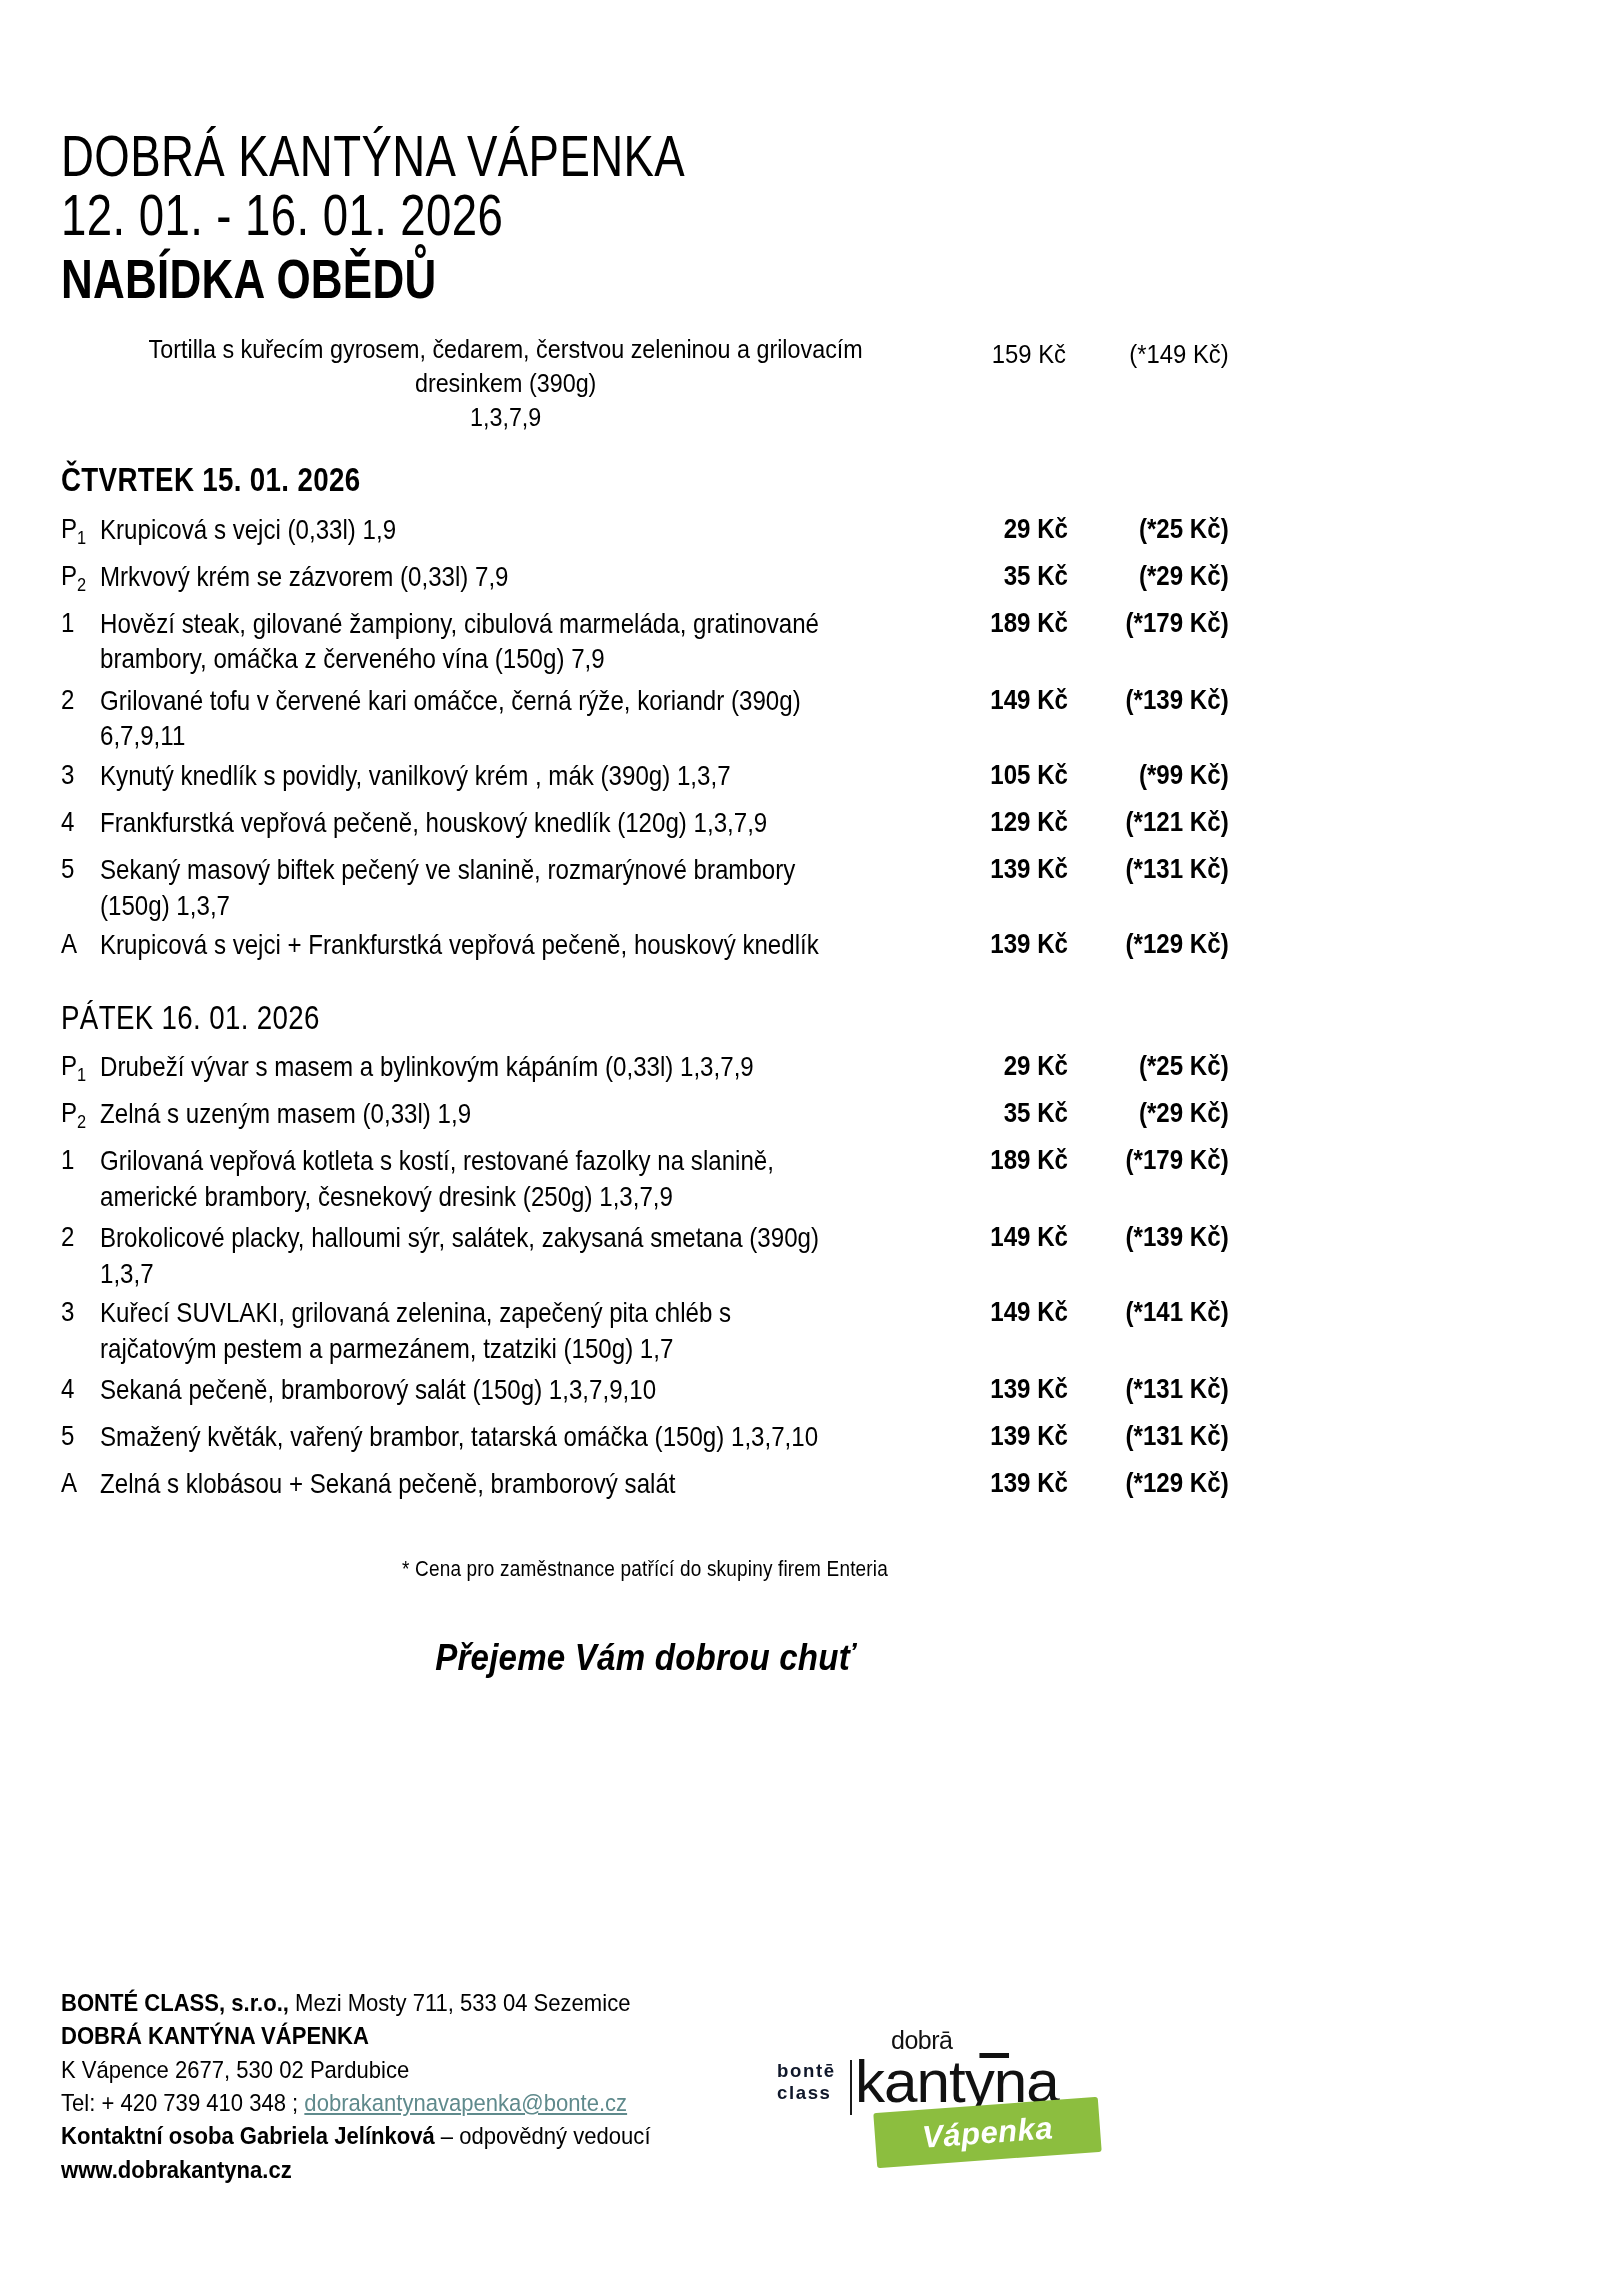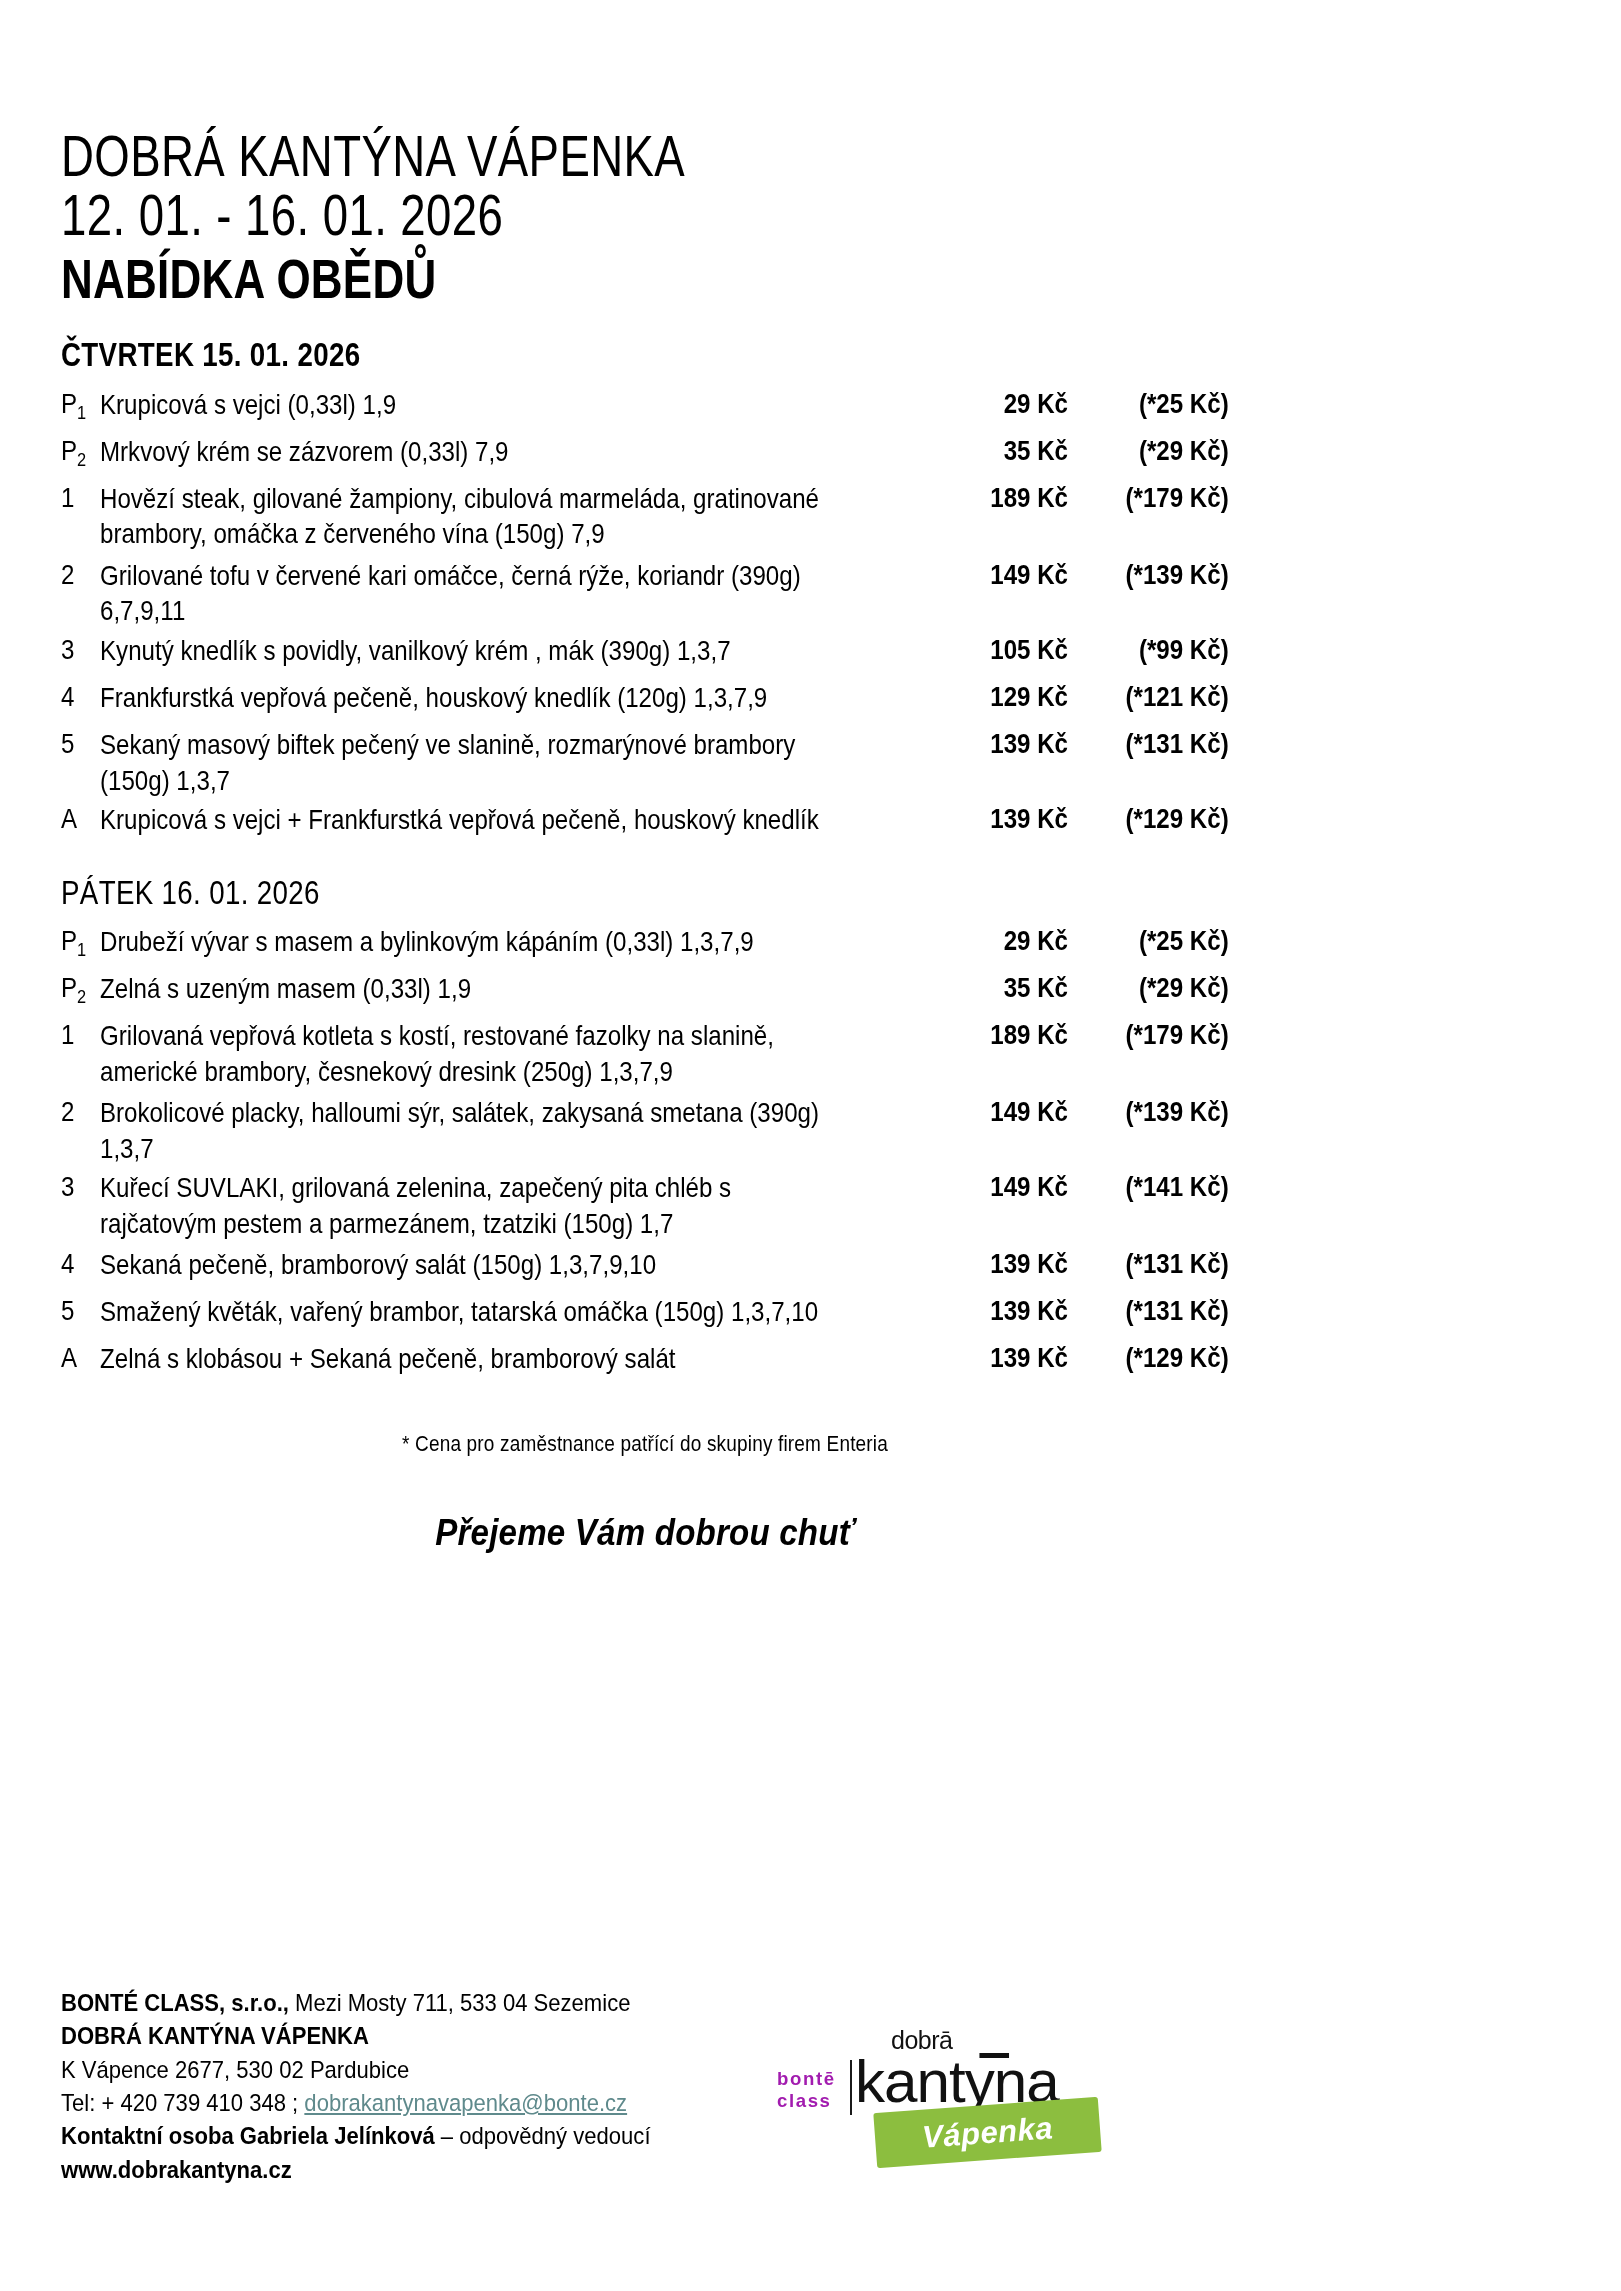--- a/index.html
+++ b/index.html
@@ -195,26 +195,26 @@
   .footer-logo-wrap {
     flex: 0 0 auto;
     margin-left: 61px;
     position: relative;
     width: 323px;
     height: 167px;
   }
   .logo-bonte {
     position: absolute;
     left: 0;
-    top: 65px;
+    top: 57px;
     font-size: 18.6px;
     font-weight: 700;
     line-height: 1.22;
     letter-spacing: 1.6px;
-    color: #a21caf;
+    color: #0f172a;
   }
   .logo-divider {
     position: absolute;
     left: 73px;
     top: 57px;
     width: 2px;
     height: 55px;
     background: #1a1a1a;
   }
   .logo-dobra {
@@ -270,20 +270,28 @@
 <body>
 
 <div class="page">
 
   <div class="title-block">
     <div class="doc-title">DOBRÁ KANTÝNA VÁPENKA</div>
     <div class="doc-dates">12. 01. - 16. 01. 2026</div>
     <div class="doc-subtitle">NABÍDKA OBĚDŮ</div>
   </div>
 
+  <div class="feature-row">
+    <div class="feature-desc">
+      <span>Tortilla s kuřecím gyrosem, čedarem, čerstvou zeleninou a grilovacím dresinkem (390g)</span>
+      <span class="alg">1,3,7,9</span>
+    </div>
+    <div class="feature-price-main">159 Kč</div>
+    <div class="feature-price-alt">(*149 Kč)</div>
+  </div>
 
   <div id="days-container">
       <div class="day-head bold">ČTVRTEK  15. 01. 2026</div>
       <div class="menu-row">
         <div class="row-code"><span>P</span><sub>1</sub></div>
         <div class="row-desc">Krupicová s vejci (0,33l)  1,9</div>
         <div class="row-price-main">29 Kč</div>
         <div class="row-price-alt">(*25 Kč)</div>
       </div>
       <div class="menu-row">

